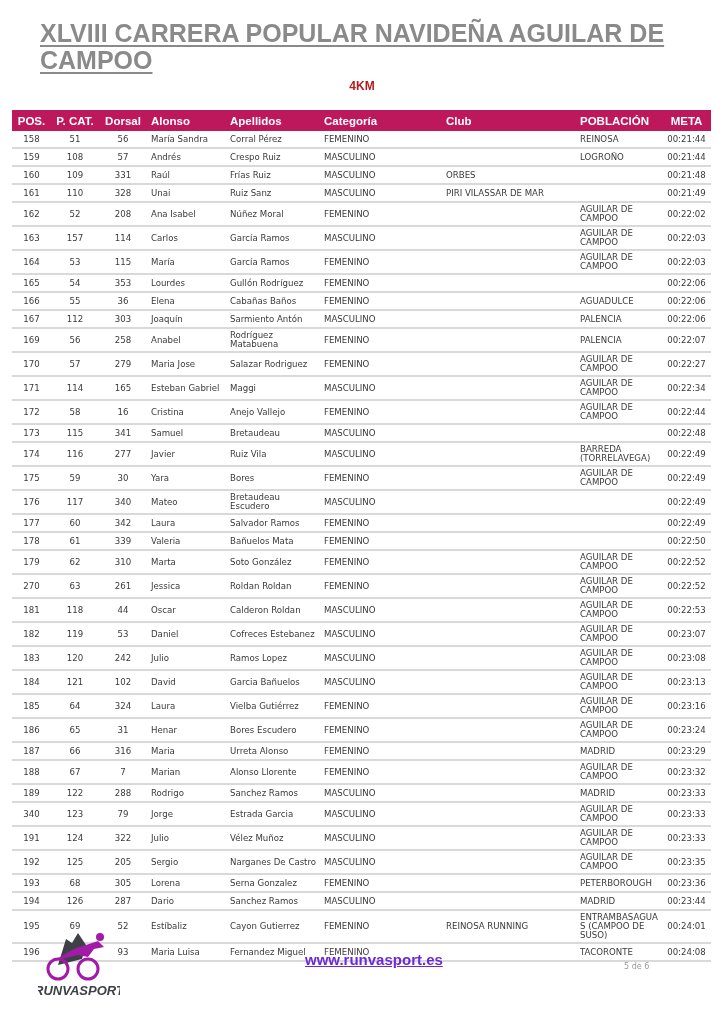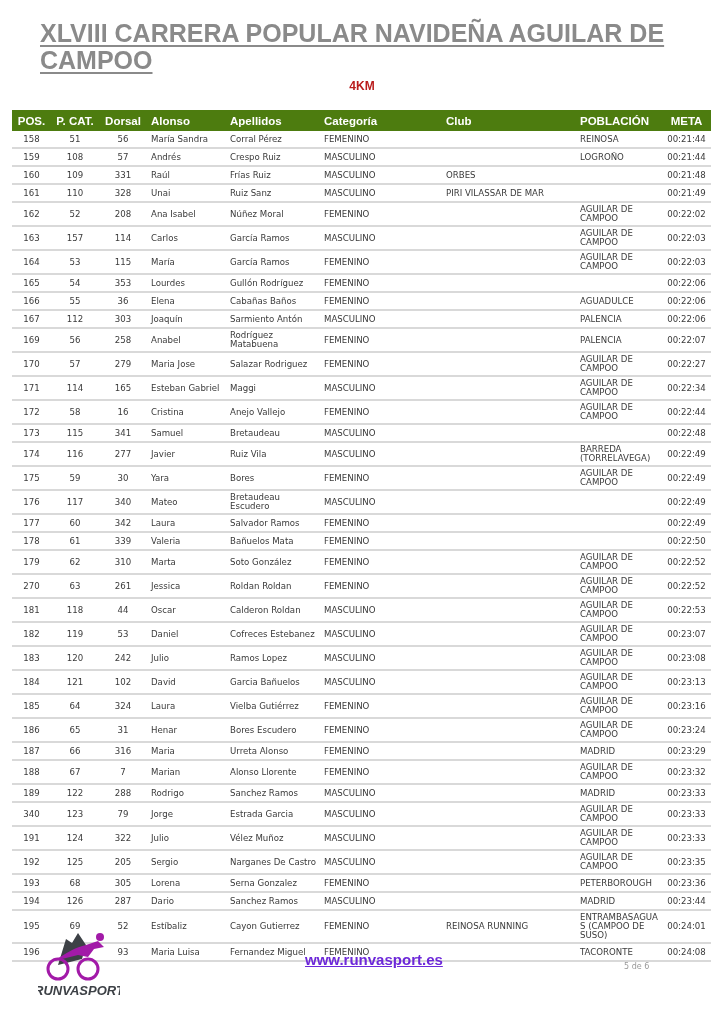--- a/index.html
+++ b/index.html
@@ -7,21 +7,21 @@
          font-family: "DejaVu Sans", sans-serif; color: #333; }
   .title { position: absolute; left: 0; right: 0; top: 20px; text-align: left;
            font-family: "Liberation Sans", sans-serif; font-weight: bold; font-size: 25px;
            line-height: 27px; color: #8a8a8a; text-decoration: underline;
            text-decoration-thickness: 2px; text-underline-offset: 3px; padding: 0 40px; }
   .subtitle { position: absolute; left: 0; right: 0; top: 79px; text-align: center;
               font-family: "Liberation Sans", sans-serif; font-weight: bold;
               font-size: 12px; color: #b91c1c; }
   table { position: absolute; left: 12px; top: 110px; width: 699px;
           border-collapse: collapse; table-layout: fixed; }
-  th { background: #4d7c0f; color: #fff; font-family: "Liberation Sans", sans-serif;
+  th { background: #be185d; color: #fff; font-family: "Liberation Sans", sans-serif;
        font-weight: bold; font-size: 11.5px; height: 21px; text-align: left;
        padding: 0 0 0 4px; white-space: nowrap; }
   th.c, td.c { text-align: center; padding-left: 0; }
   td { font-size: 8.6px; line-height: 9px; padding: 2px 0 2px 4px; color: #3a3a3a;
        border-bottom: 2px solid #d9d9d9; vertical-align: middle; height: 12px;
        white-space: normal; word-break: break-word; }
   .footer-logo { position: absolute; left: 38px; top: 925px; width: 82px; height: 80px; }
   .footer-url { position: absolute; left: 305px; top: 951px; font-family: "Liberation Sans", sans-serif;
                 font-weight: bold; font-size: 15px; color: #6d28d9; text-decoration: underline; }
   .footer-page { position: absolute; left: 624px; top: 962px; font-size: 8px; color: #999; }

